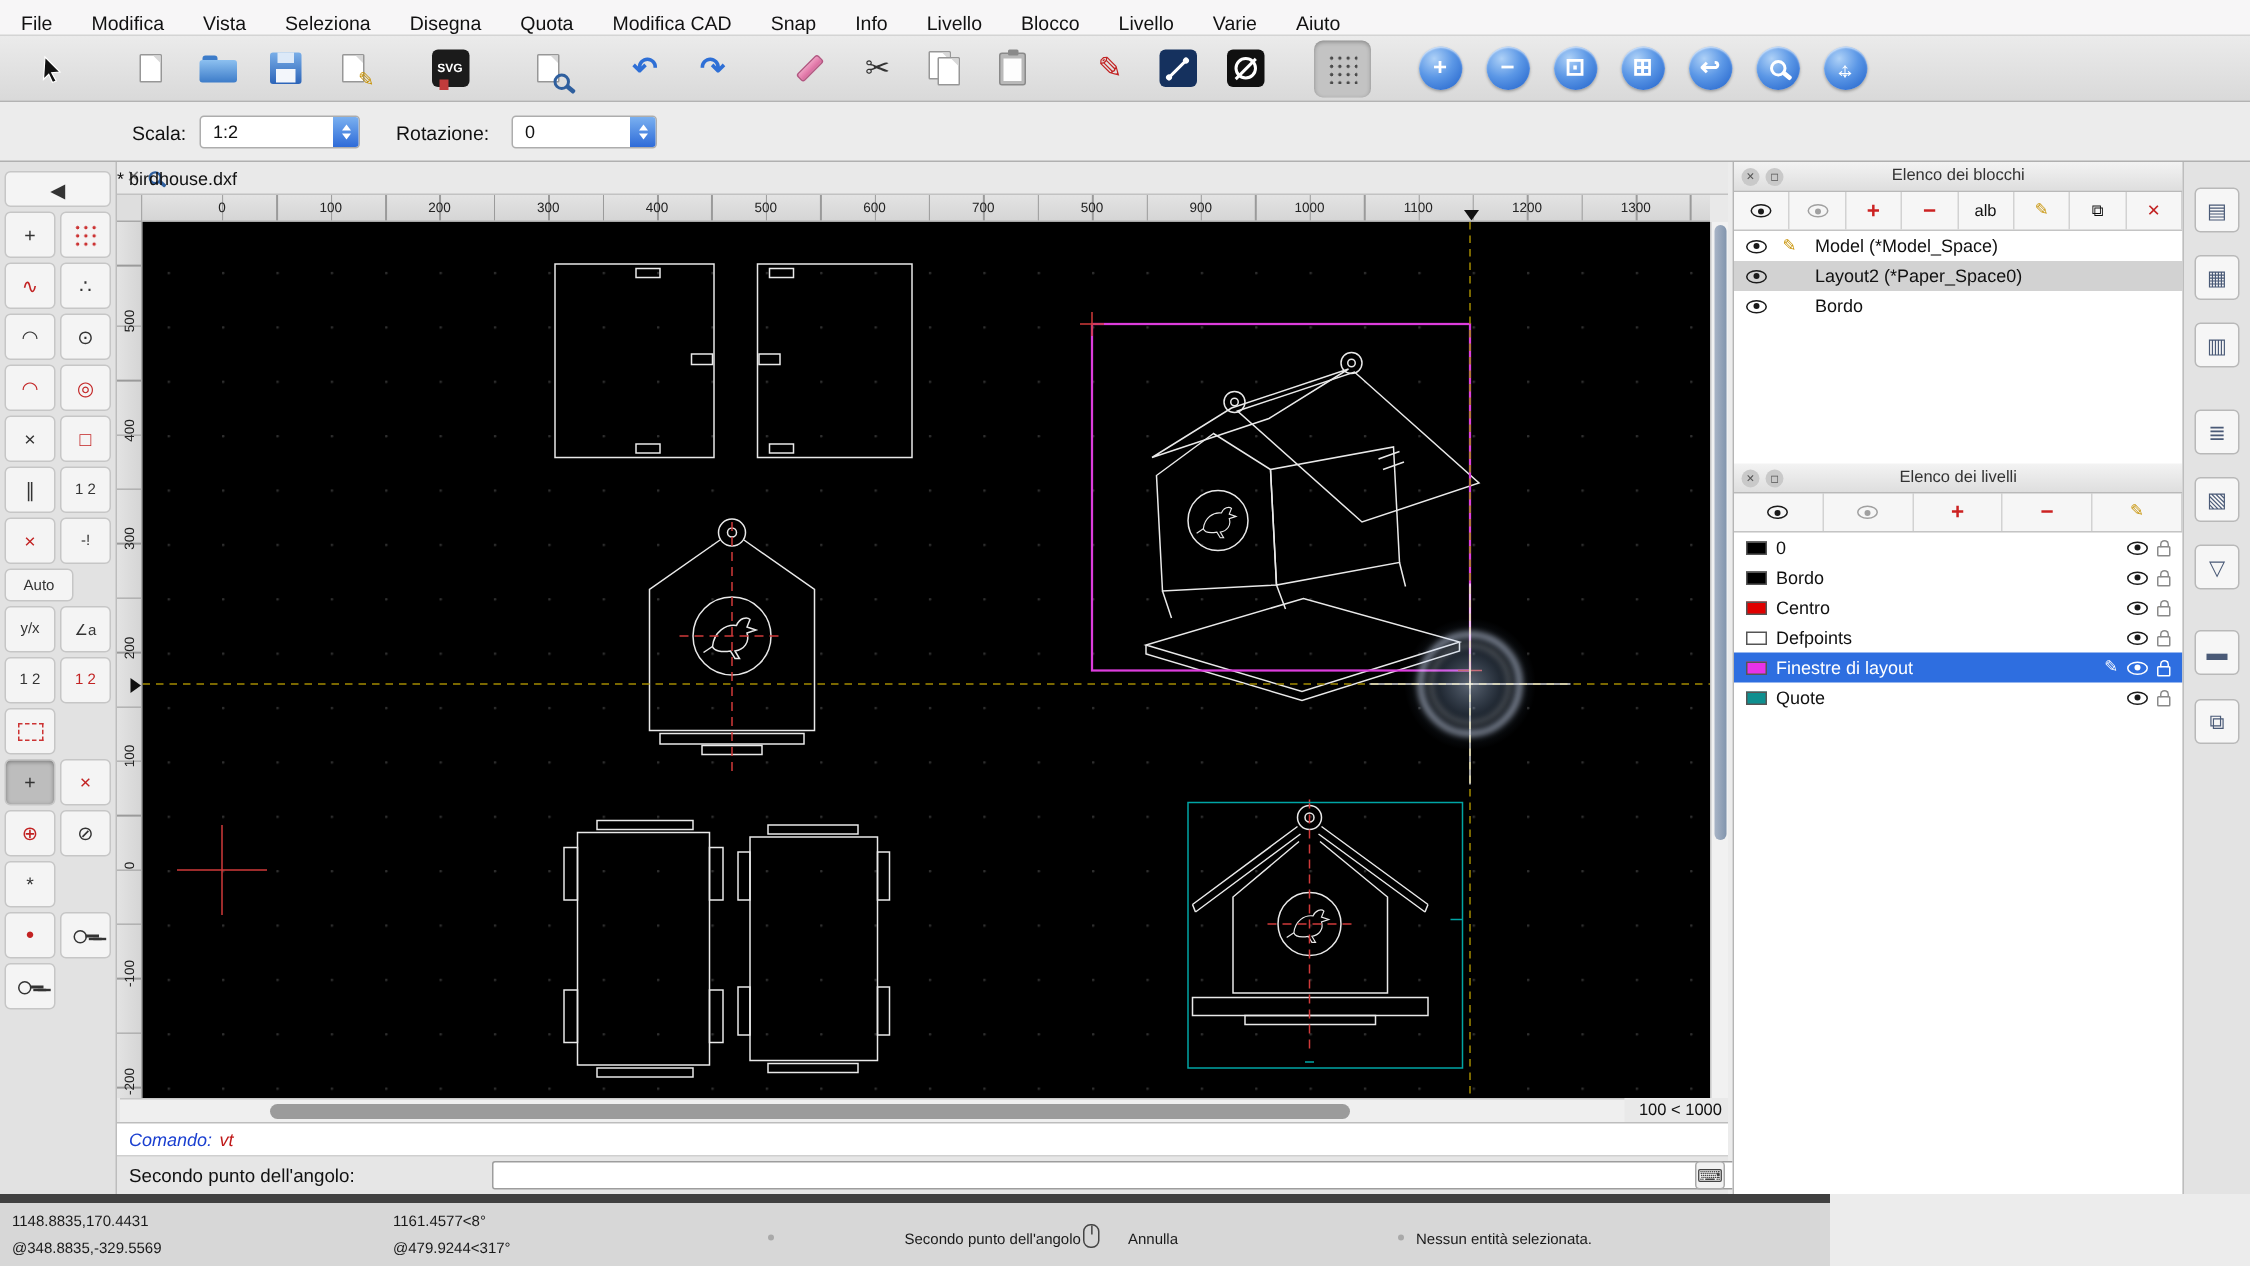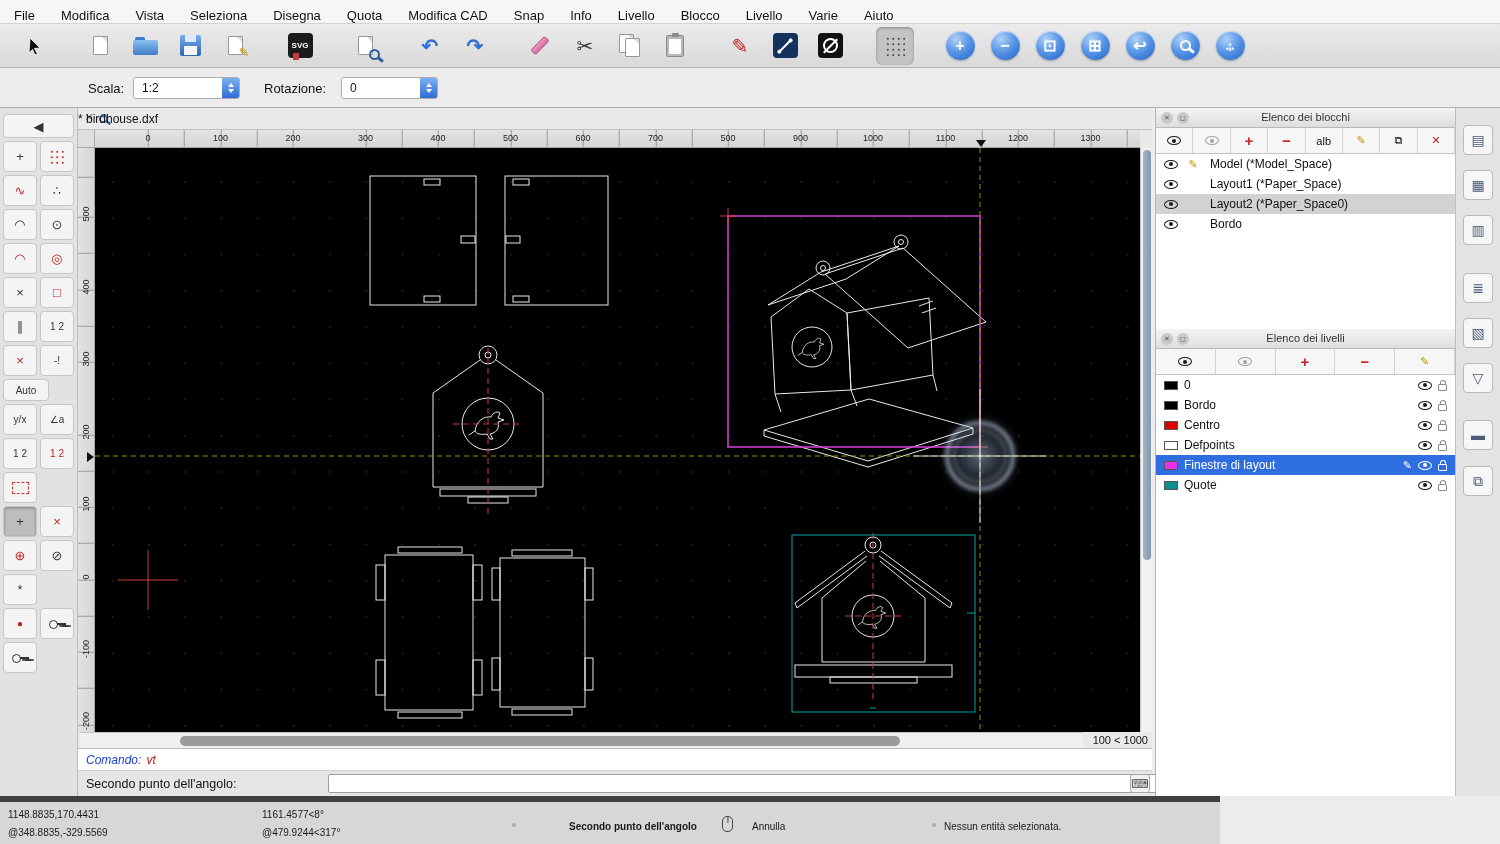--- a/index.html
+++ b/index.html
@@ -585,27 +585,20 @@
     <div>
       <div class="block-row">
         <span class="eyeslot">
             <span class="i-eye"></span>
           </span>
         <span class="pencilslot">
             <span class="i-pencil">✎</span>
           </span>
         <span class="rowlabel">Model (*Model_Space)</span>
       </div>
-      <div class="block-row">
-        <span class="eyeslot">
-            <span class="i-eye"></span>
-          </span>
-        <span class="pencilslot"></span>
-        <span class="rowlabel">Layout1 (*Paper_Space)</span>
-      </div>
       <div class="block-row selected">
         <span class="eyeslot">
             <span class="i-eye"></span>
           </span>
         <span class="pencilslot"></span>
         <span class="rowlabel">Layout2 (*Paper_Space0)</span>
       </div>
       <div class="block-row">
         <span class="eyeslot">
             <span class="i-eye"></span>
@@ -710,20 +703,20 @@
         <span>⧉</span>
       </button>
   </div>
 
   <div class="status-bar">
     <span class="sb" style="left:8px; top:7px;">1148.8835,170.4431</span>
     <span class="sb" style="left:8px; top:25px;">@348.8835,-329.5569</span>
     <span class="sb" style="left:262px; top:7px;">1161.4577&lt;8°</span>
     <span class="sb" style="left:262px; top:25px;">@479.9244&lt;317°</span>
     <span class="sb-dot" style="left:512px; top:21px;"></span>
-    <span class="sb" style="left:569px; top:19px; font-weight:bold;">Secondo punto dell'angolo</span>
+    <span class="sb" style="left:603px; top:19px; font-weight:normal;">Secondo punto dell'angolo</span>
     <span class="mouse" style="left:722px; top:14px;"></span>
     <span class="sb" style="left:752px; top:19px;">Annulla</span>
     <span class="sb-dot" style="left:932px; top:21px;"></span>
     <span class="sb" style="left:944px; top:19px;">Nessun entità selezionata.</span>
   </div>
 
 </div>
 
 </body></html>

